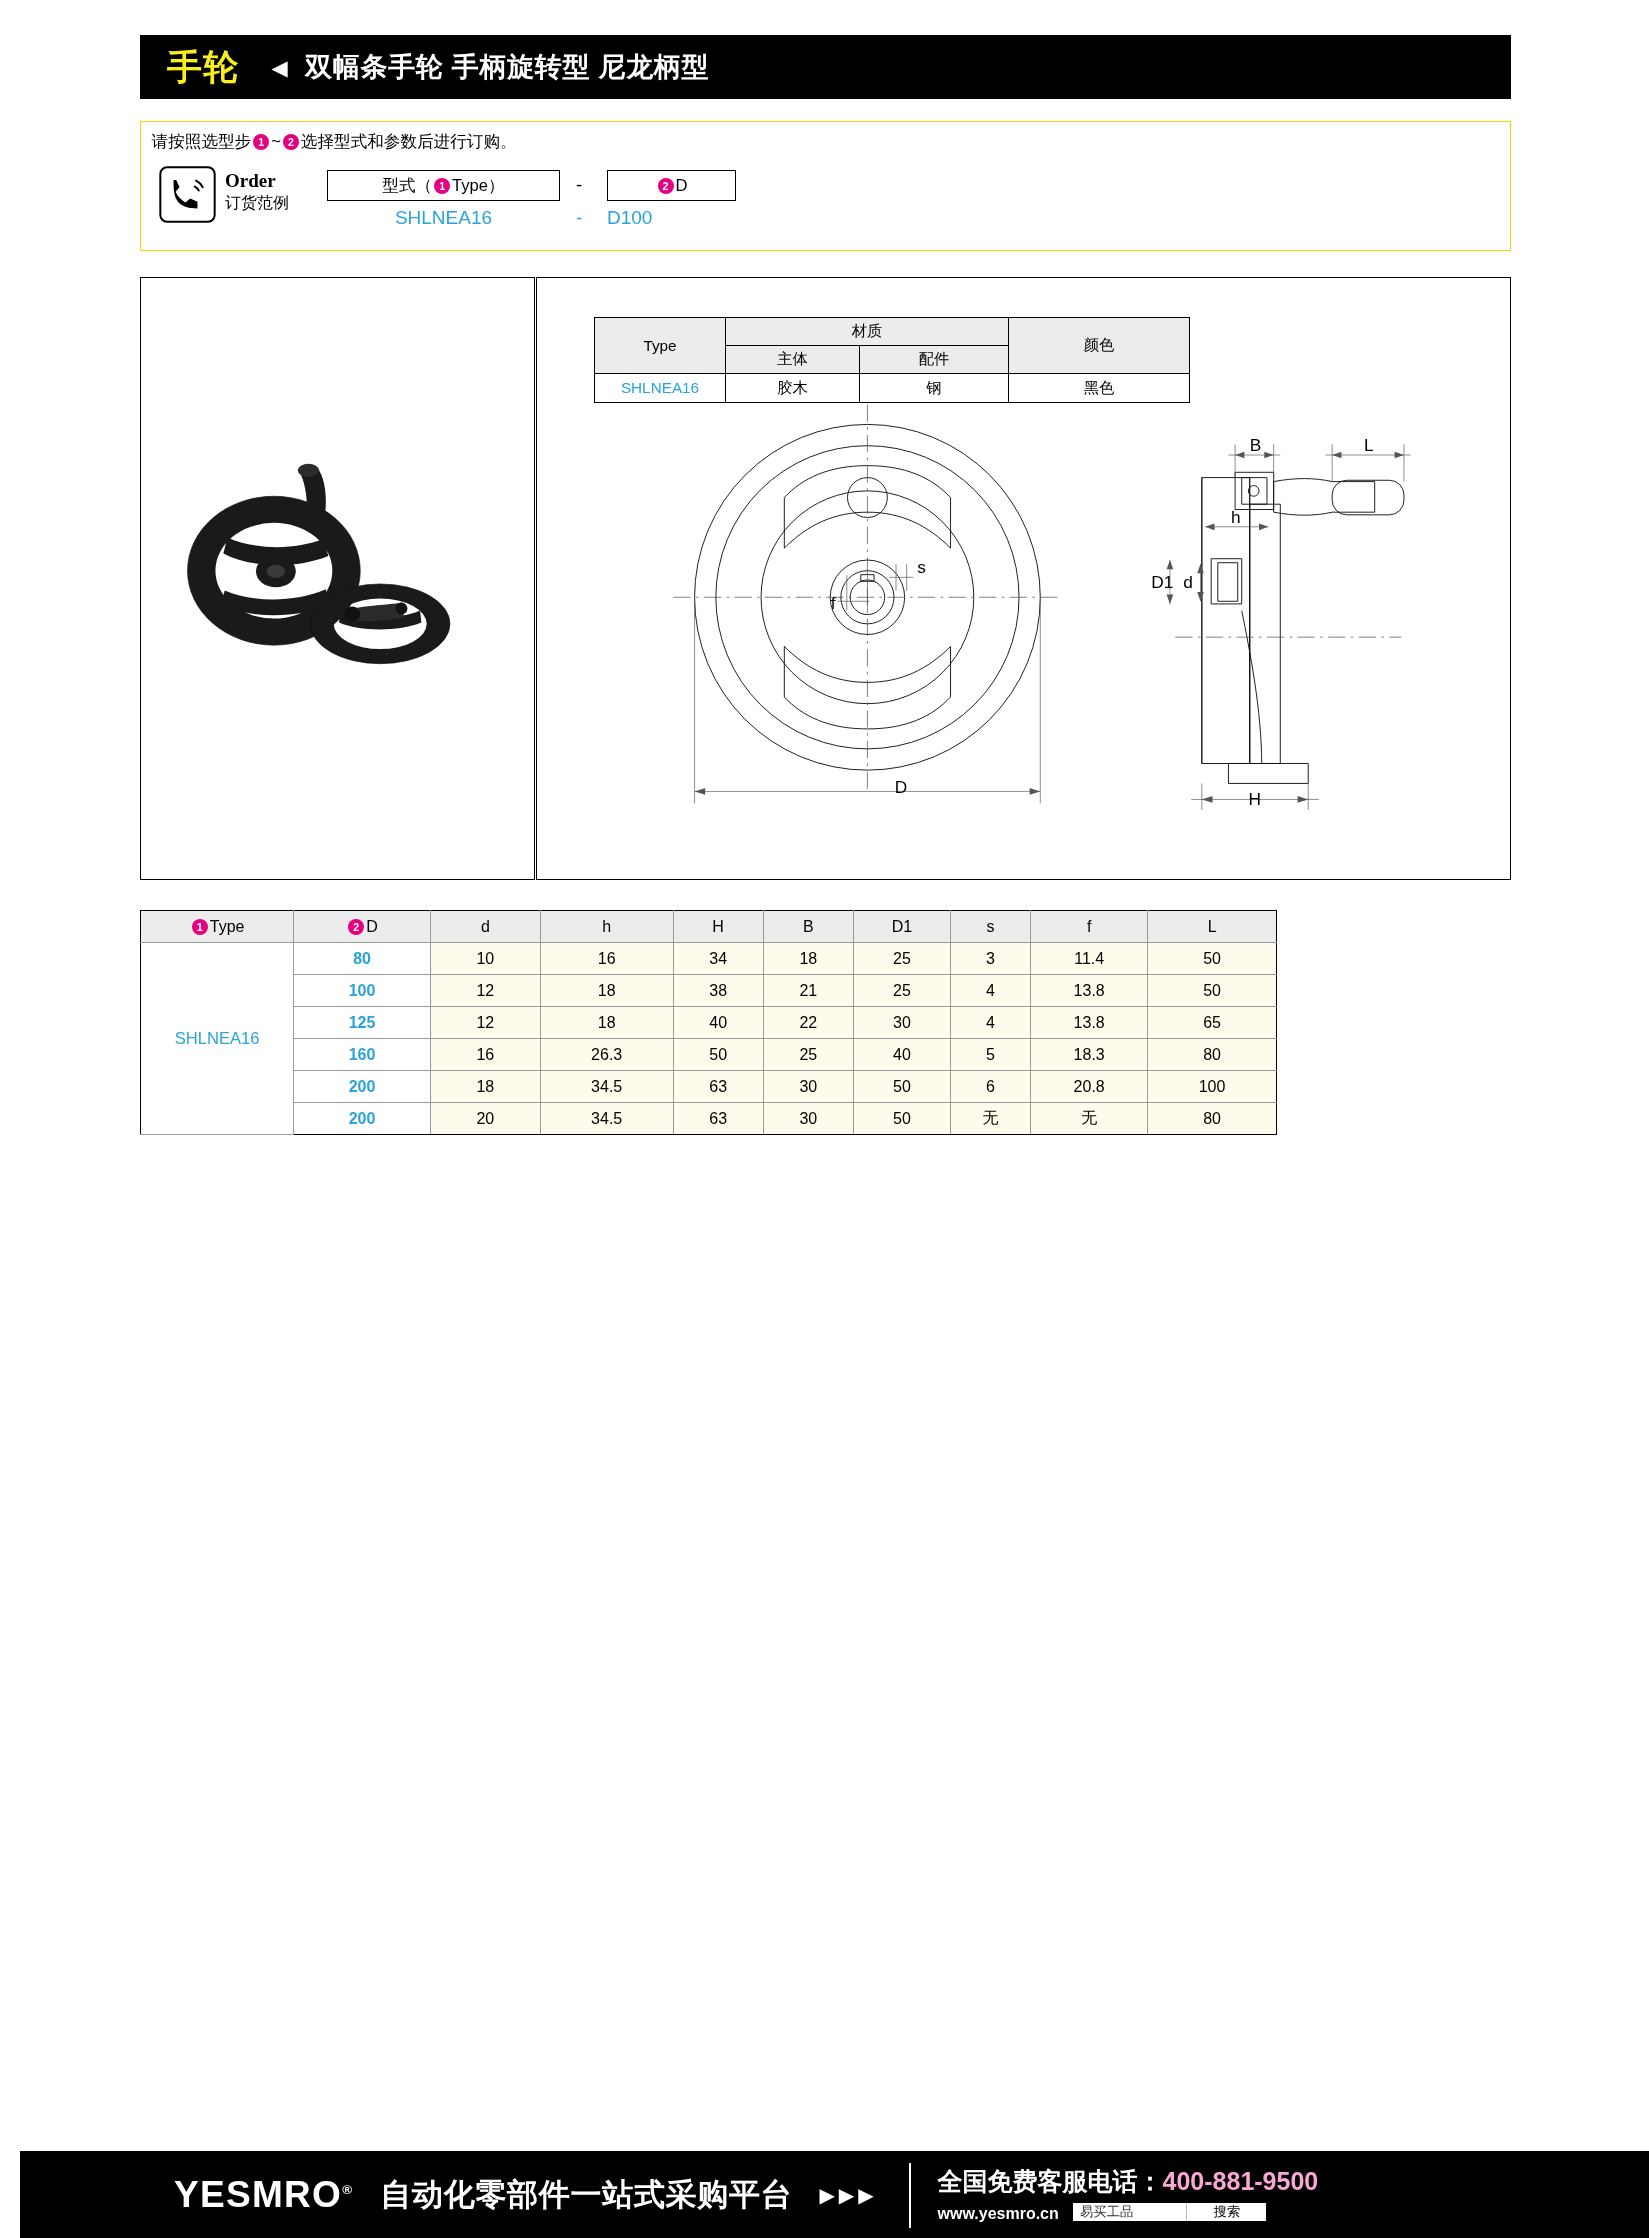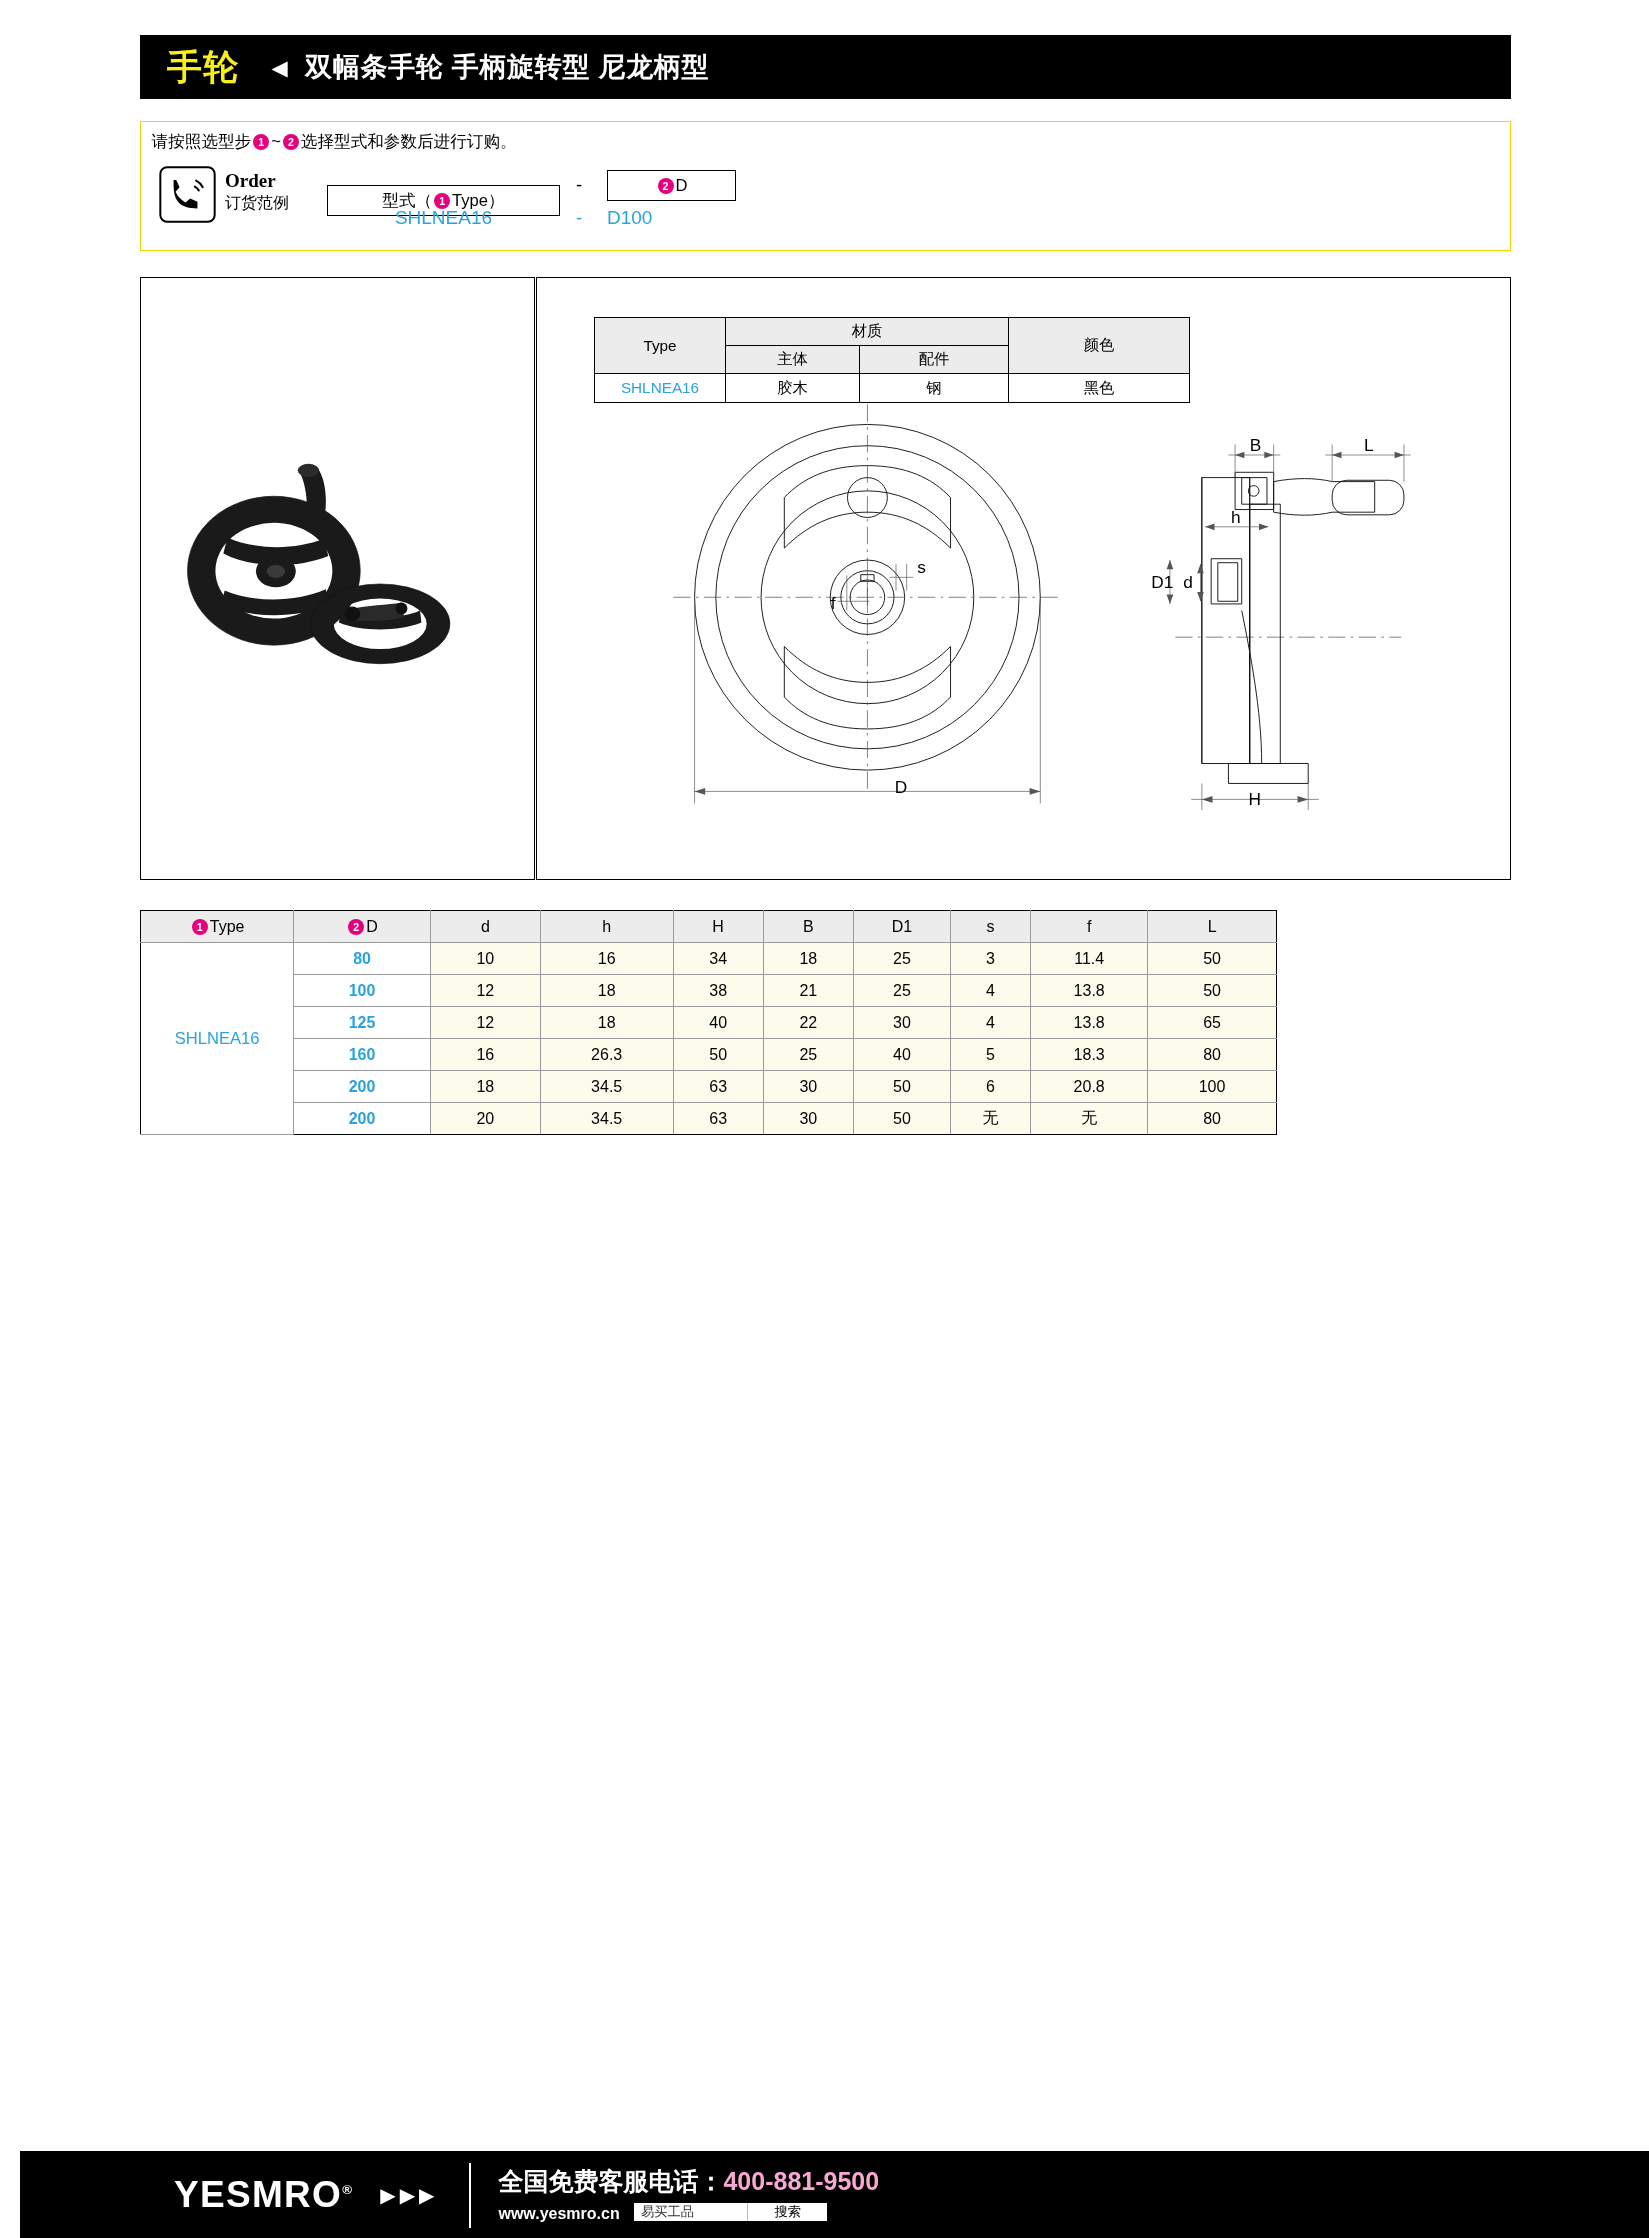--- a/index.html
+++ b/index.html
@@ -116,21 +116,21 @@
     position: absolute;
     border: 1px solid #000;
     height: 31px;
     display: flex;
     align-items: center;
     justify-content: center;
     font-size: 16.6px;
     box-sizing: border-box;
     background: #fff;
   }
-  .order-field-type { left: 186px; top: 48px; width: 233px; margin-top: 15px; }
+  .order-field-type { left: 186px; top: 48px; width: 233px; }
   .order-field-d { left: 466px; top: 48px; width: 129px; }
   .order-dash {
     position: absolute;
     font-size: 18.6px;
     color: #000;
   }
   .order-dash-1 { left: 435px; top: 52px; }
   .order-example {
     position: absolute;
     font-size: 19px;
@@ -633,20 +633,21 @@
         <td class="val">无</td>
         <td class="val last-col">80</td>
       </tr>
     </tbody>
   </table>
 
   <div class="footer">
     <div class="footer-logo">
       <span>YESMRO</span><sup>®</sup>
     </div>
+    <div class="footer-slogan">自动化零部件一站式采购平台</div>
     <div class="footer-arrows">▶▶▶</div>
     <div class="footer-divider"></div>
     <div class="footer-right">
       <div class="footer-phone">
         <span>全国免费客服电话：</span><span class="num">400-881-9500</span>
       </div>
       <div class="footer-web-row">
         <div class="footer-web">www.yesmro.cn</div>
         <div class="footer-search">
           <div class="footer-search-input">易买工品</div>

